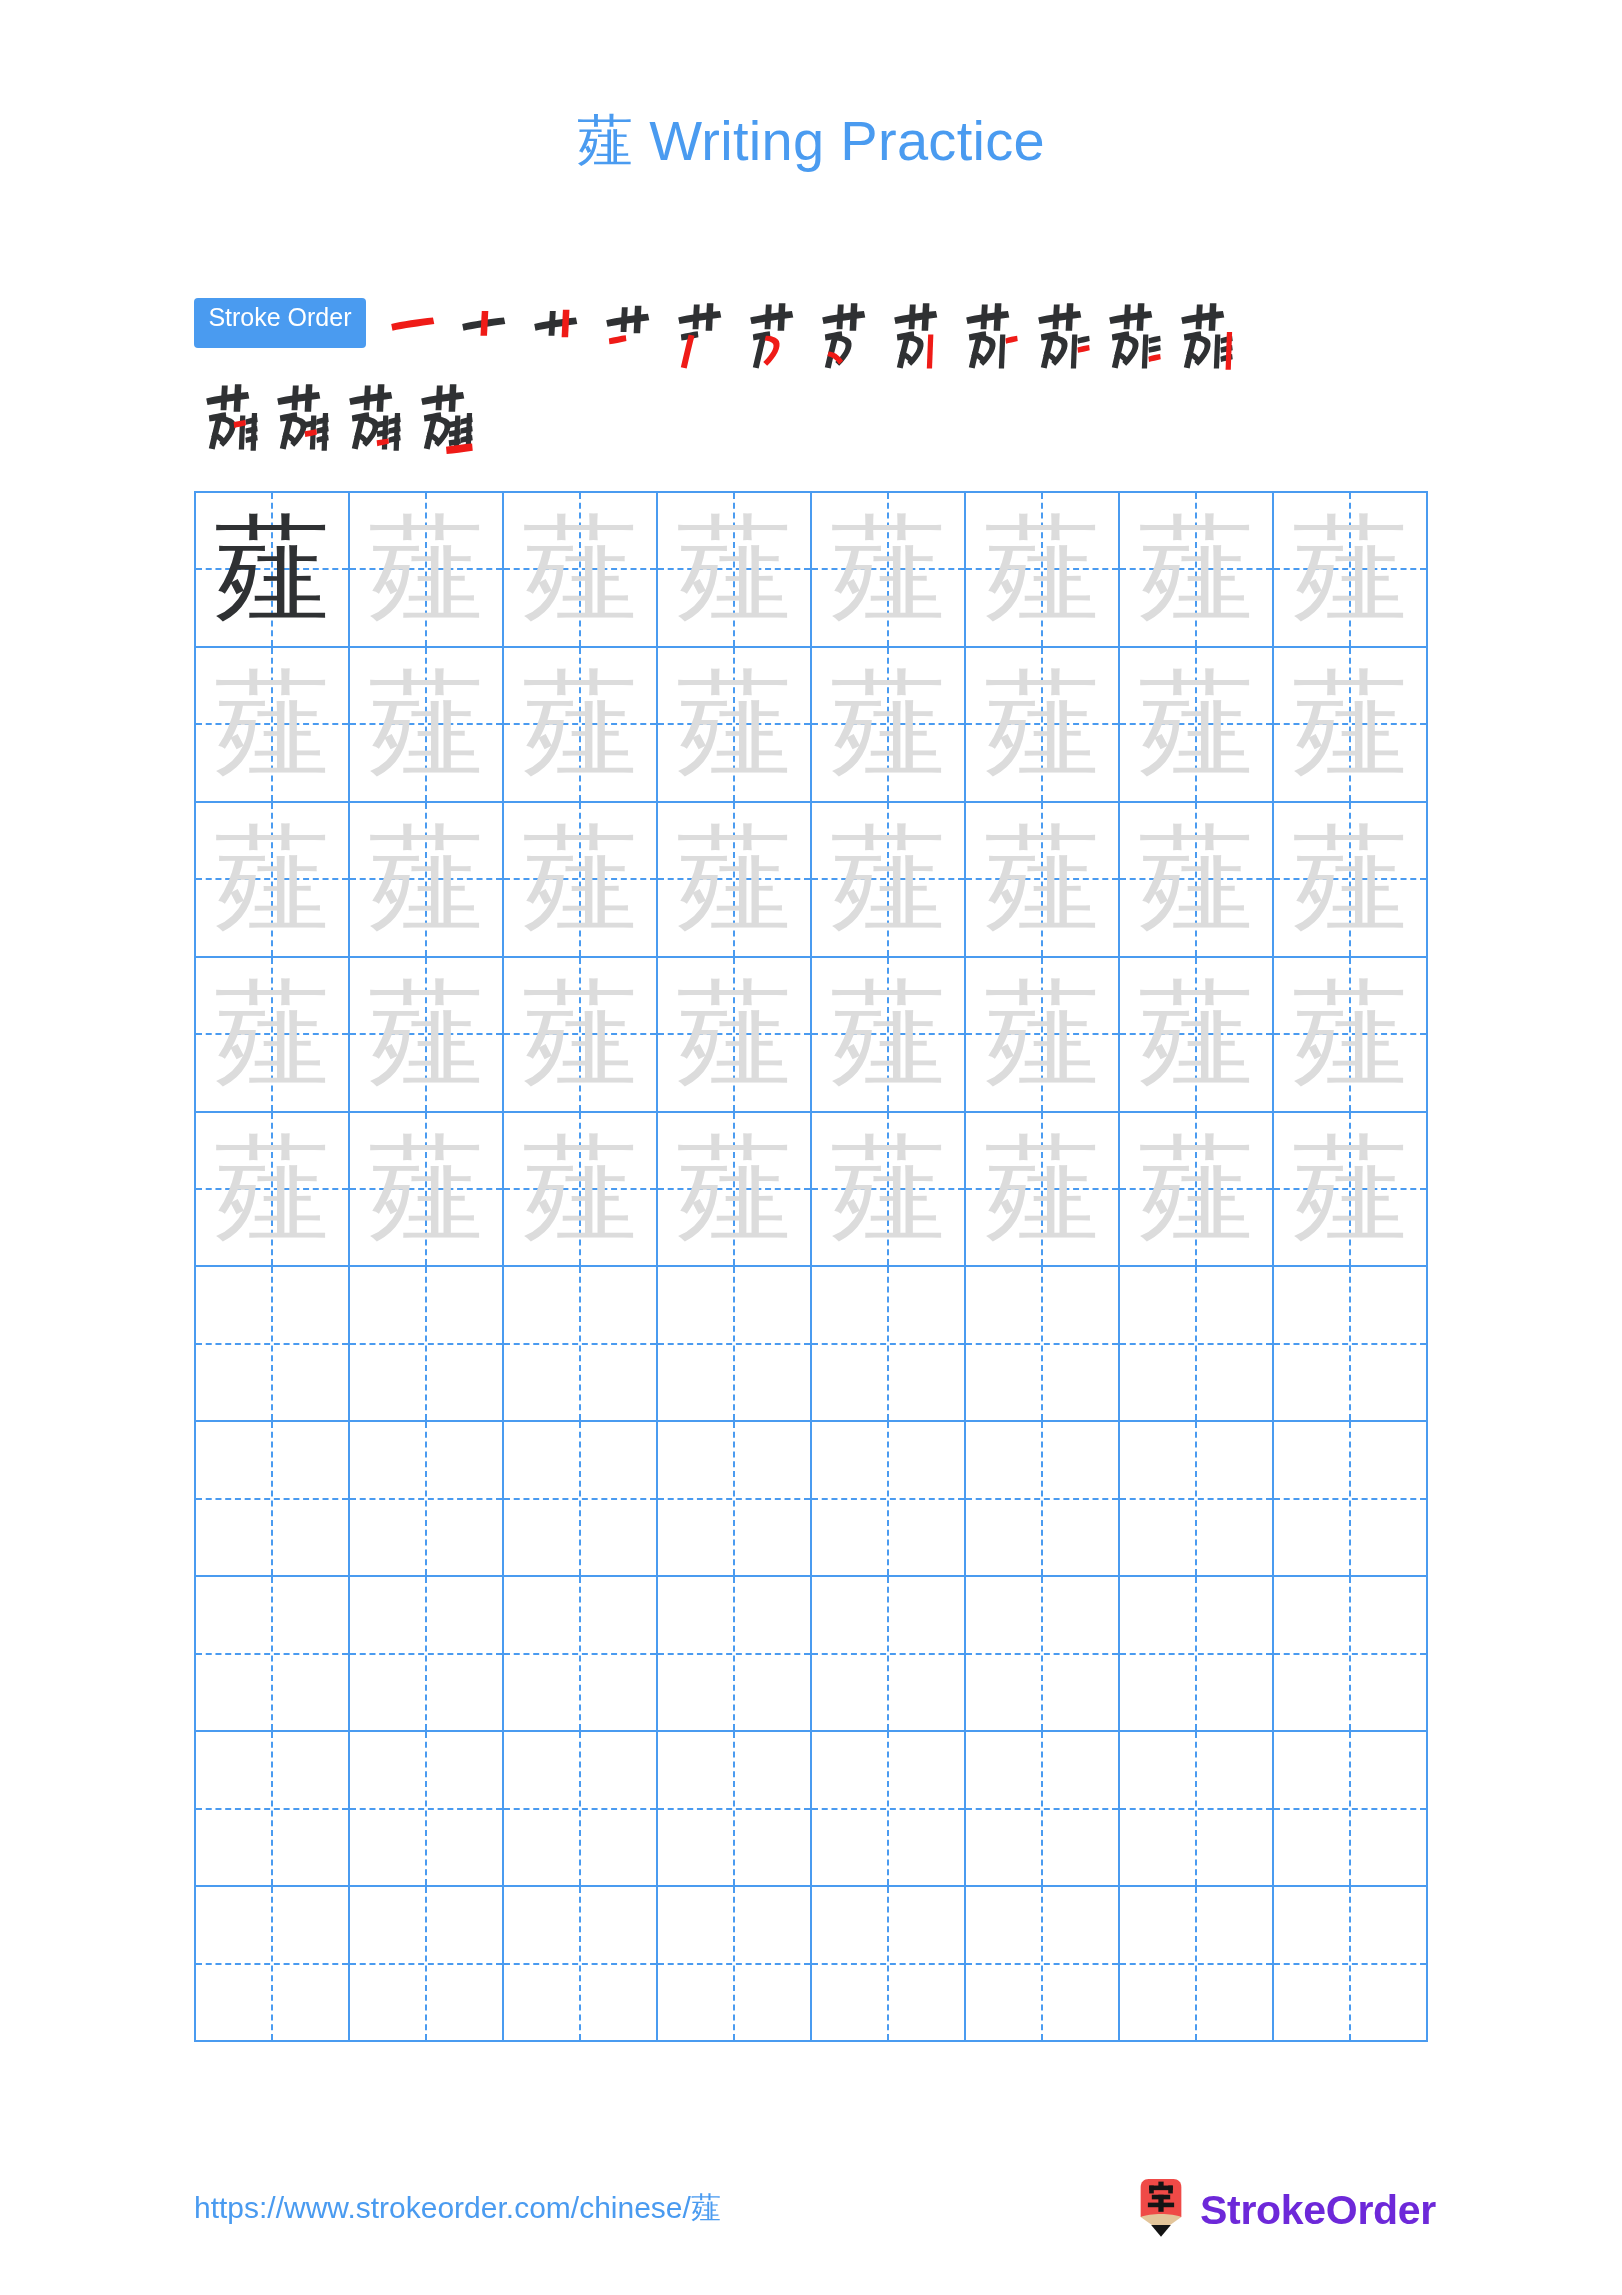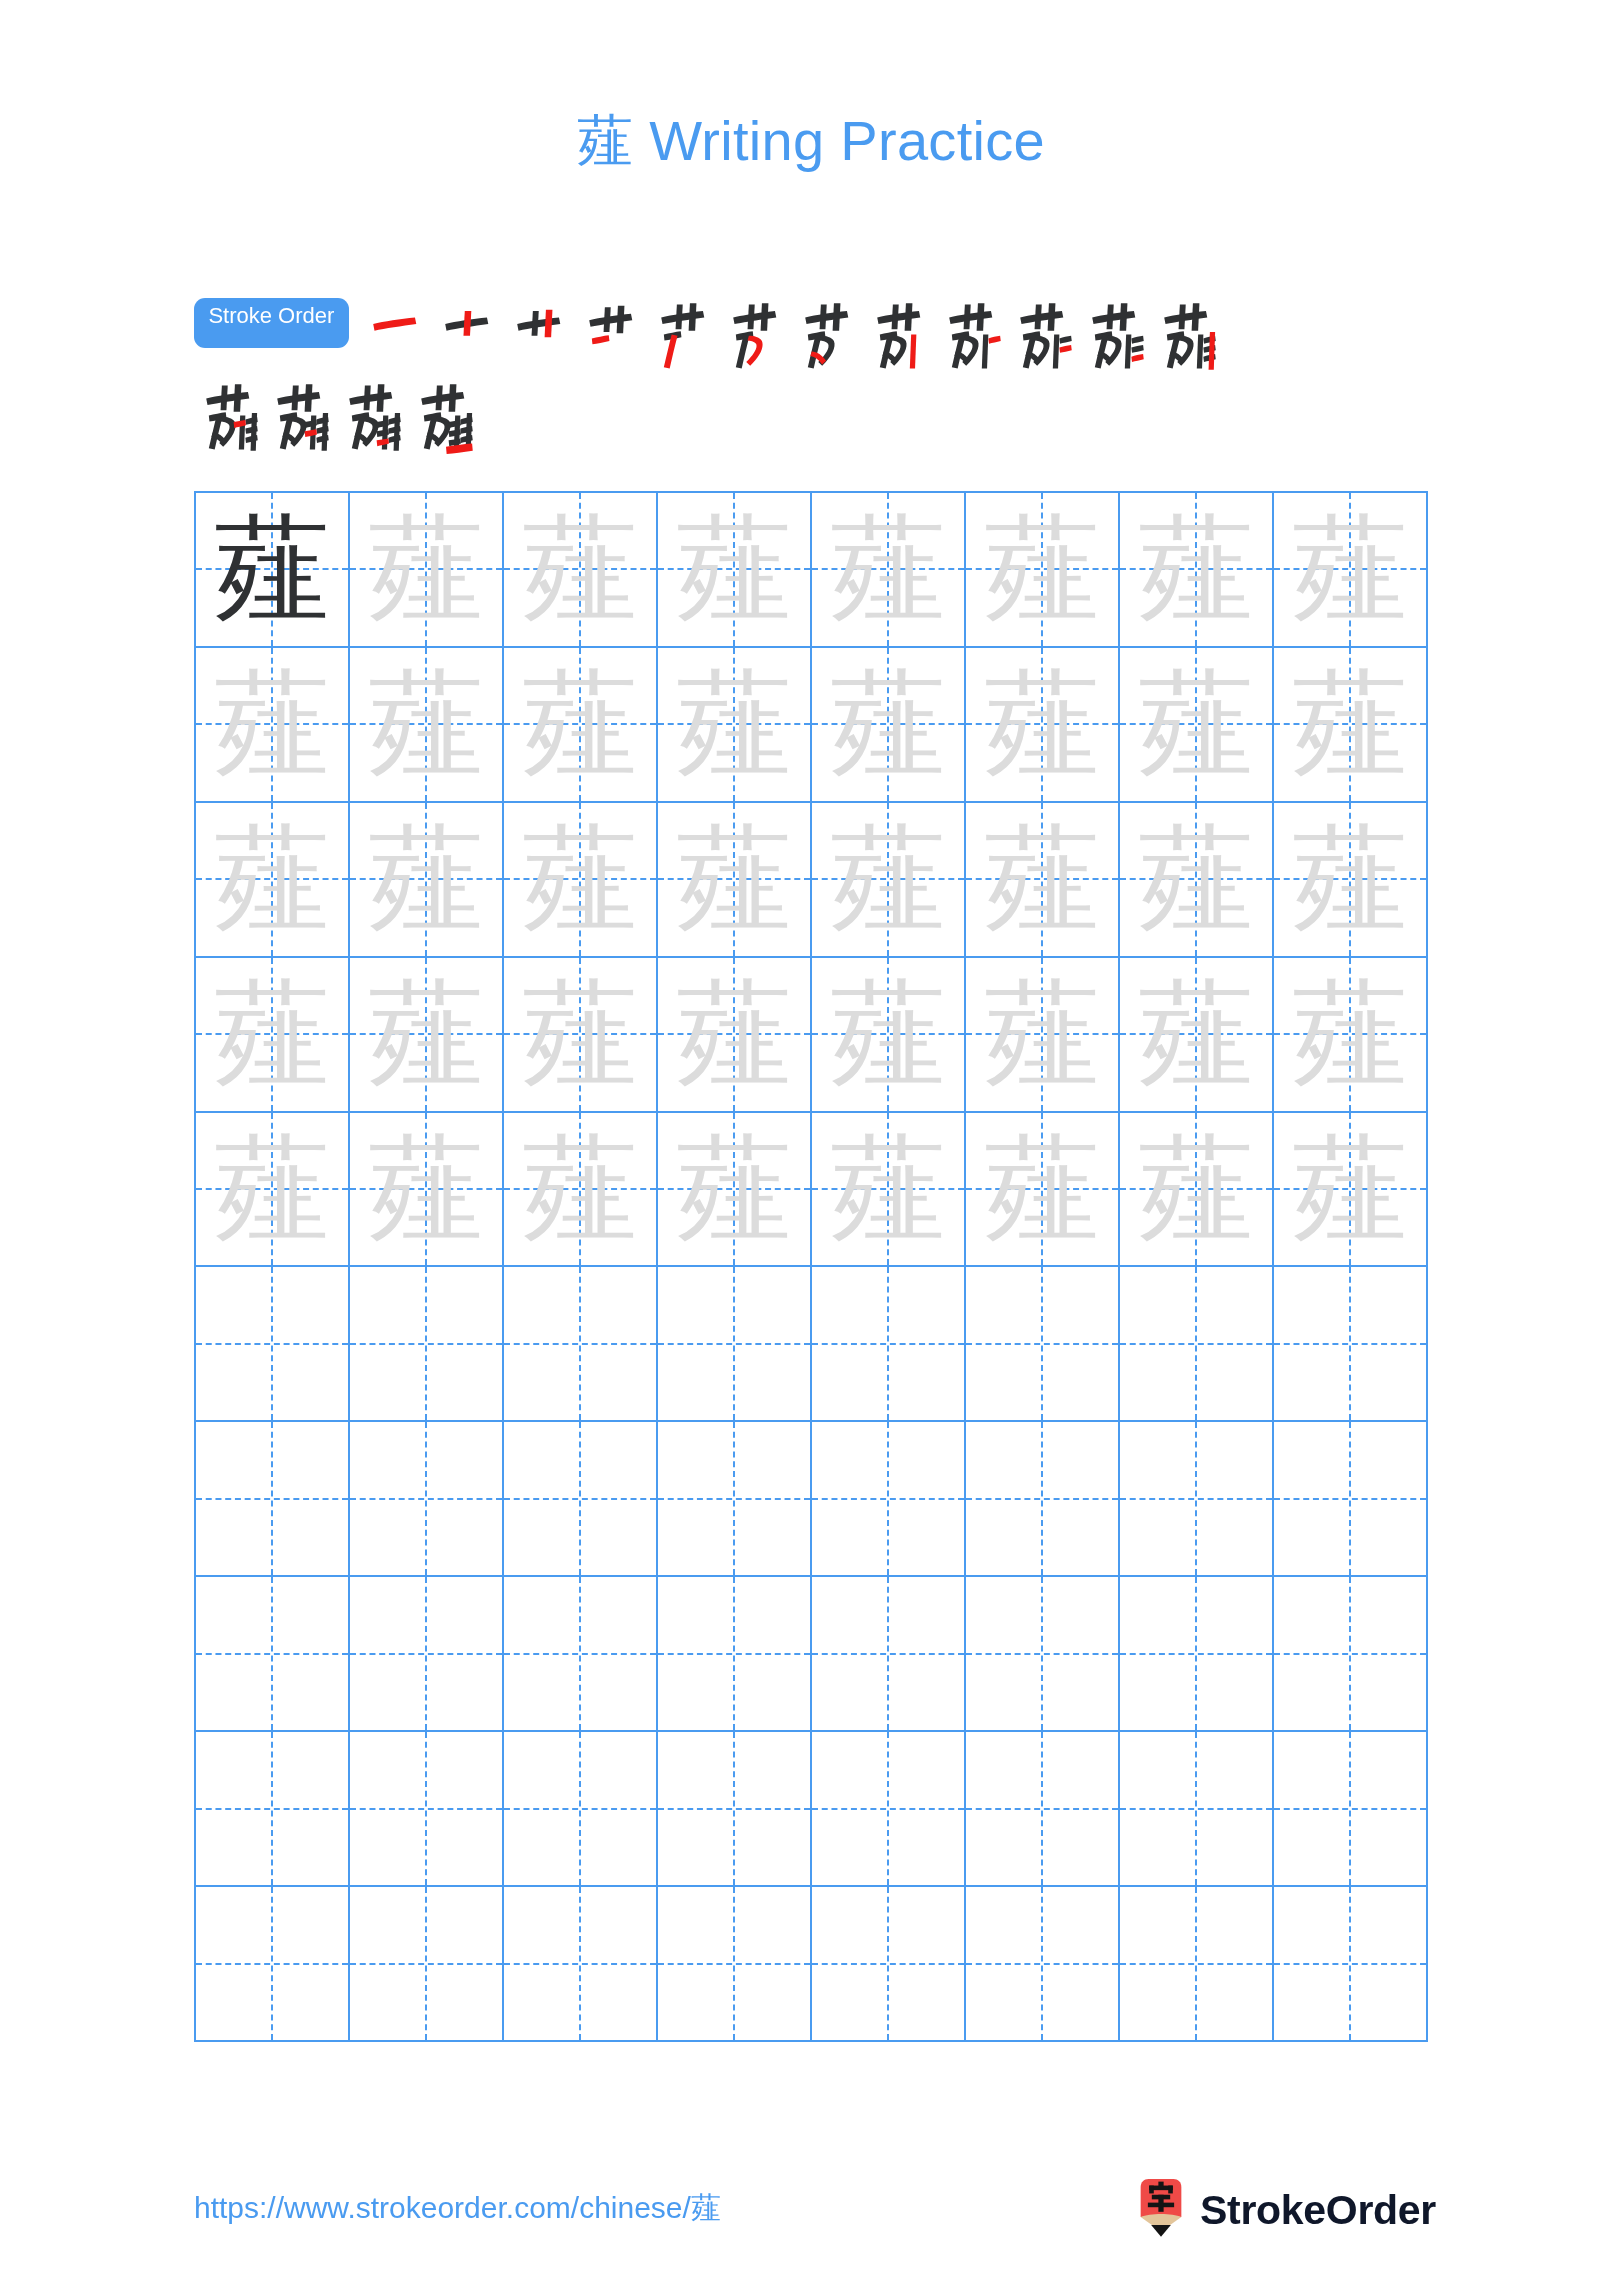--- a/index.html
+++ b/index.html
@@ -47,24 +47,24 @@
     min-height: 77px;
   }
   .stroke-line.second {
     margin-top: 3.9px;
     padding-left: 2.6px;
   }
   #stroke-order-badge {
     display: inline-block;
     background: #4a9bf0;
     color: #ffffff;
-    font-size: 22px;
+    font-size: 25px;
     font-weight: 400;
     padding: 6.5px 14.4px 9.2px 14.4px;
-    border-radius: 11px;
+    border-radius: 4px;
     line-height: 1;
     white-space: nowrap;
     margin-right: 15.7px;
     height: 34px;
     box-sizing: content-box;
   }
   .stroke-step {
     width: 68px;
     height: 77px;
     position: relative;
@@ -166,21 +166,21 @@
     gap: 11.8px;
   }
   #brand-logo-icon {
     width: 54px;
     height: 63px;
     display: block;
   }
   #brand-name {
     font-size: 41px;
     font-weight: 700;
-    color: #0f172a;
+    color: #6d28d9;
     letter-spacing: -0.3px;
     white-space: nowrap;
     line-height: 1;
   }
 </style>
 </head>
 <body>
 
 <div id="page-title">
   <span class="title-char">薤</span><span> Writing Practice</span>

